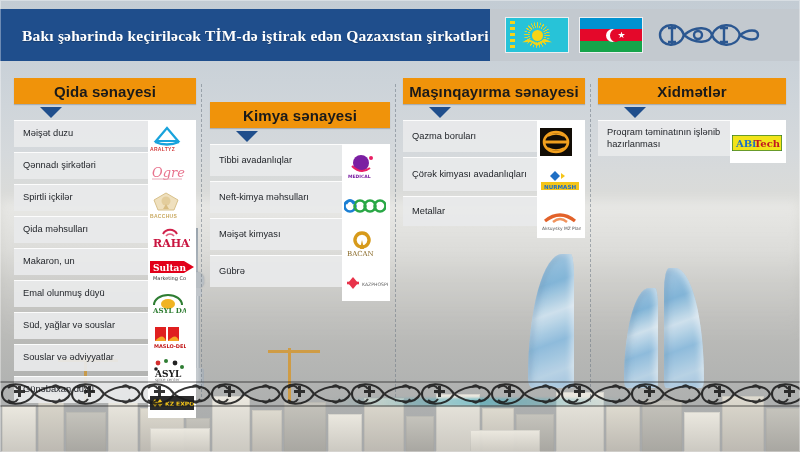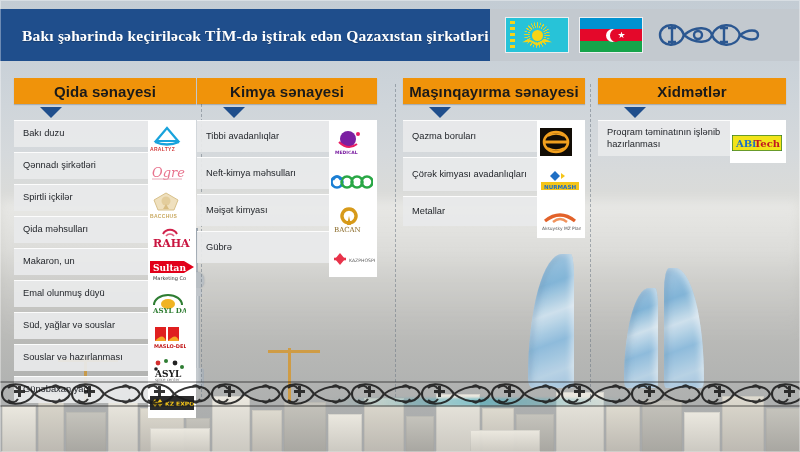--- a/index.html
+++ b/index.html
@@ -174,21 +174,21 @@
     clip-path: polygon(50% 0%, 62% 36%, 100% 37%, 69% 59%, 80% 95%, 50% 73%, 20% 95%, 31% 59%, 0% 37%, 38% 36%);
   }
 
   
   .koru { width:108px; height:40px; opacity:.92; }
 
   
   .cols { position:absolute; left:0; top:78px; width:800px; height:330px; }
   .col { position:absolute; top:0; }
   #col1 { left:14px;  width:182px; }
-  #col2 { left:197px; width:180px; }
+  #col2 { left:210px; width:180px;margin-top:24px; }
   #col3 { left:403px; width:182px; }
   #col4 { left:598px; width:188px; }
 
   .col-head {
     height:26px; background:#f0930a;
     display:flex; align-items:center; justify-content:center;
     color:#1a1a1a; font-size:15px; font-weight:bold;
     letter-spacing:.1px;
     box-shadow:0 1px 1px rgba(0,0,0,.18);
   }
@@ -351,29 +351,29 @@
   <div class="divider" id="div2"></div>
   <div class="divider" id="div3"></div>
 
   <div class="cols">
 
     <div class="col" id="col1">
       <div class="col-head">Qida sənayesi</div>
       <div class="col-arrow"></div>
       <div class="col-body">
         <div class="list">
-          <div class="item">Bakı duzu</div>
+          <div class="item">Məişət duzu</div>
           <div class="item">Qənnadı şirkətləri</div>
           <div class="item">Spirtli içkilər</div>
           <div class="item">Qida məhsulları</div>
           <div class="item">Makaron, un</div>
           <div class="item">Emal olunmuş düyü</div>
           <div class="item">Süd, yağlar və souslar</div>
-          <div class="item">Souslar və hazırlanması</div>
-          <div class="item">Günəbaxan yağı</div>
+          <div class="item">Souslar və ədviyyatlar</div>
+          <div class="item">Günəbaxan düyü</div>
         </div>
         <div class="logos">
 
           <div class="logo">
             <svg width="34" height="20" viewBox="0 0 34 20">
               <path d="M17 2 L28 15 L6 15 Z" fill="none" stroke="#19a3dc" stroke-width="2.2"></path>
               <path d="M5 16 q12 5 24 0" stroke="#19a3dc" stroke-width="2.4" fill="none"></path>
             </svg>
             <div class="lg-txt" style="color:#d23c3c;">ARALTYZ</div>
           </div>

